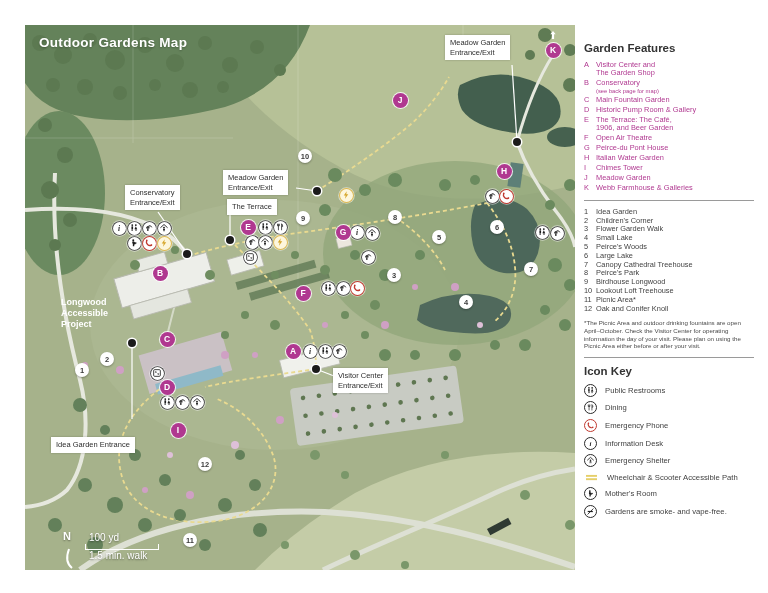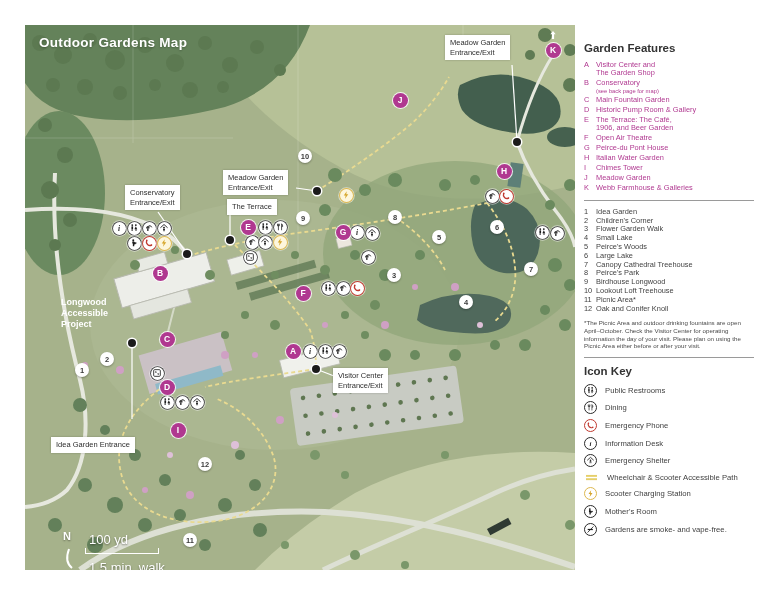--- a/index.html
+++ b/index.html
@@ -12,23 +12,23 @@
   .m-letter{position:absolute;width:15px;height:15px;margin:-7.5px 0 0 -7.5px;border-radius:50%;background:#b03890;color:#fff;font-size:8.5px;font-weight:bold;display:flex;align-items:center;justify-content:center;box-shadow:0 0 0 1px rgba(255,255,255,.85);}
   .m-number{position:absolute;width:14px;height:14px;margin:-7px 0 0 -7px;border-radius:50%;background:#fff;color:#3c3c3c;font-size:7.5px;font-weight:bold;display:flex;align-items:center;justify-content:center;box-shadow:0 1px 2px rgba(0,0,0,.3);}
   .m-icon{position:absolute;width:13px;height:13px;margin:-6.5px 0 0 -6.5px;border-radius:50%;background:#fff;color:#1c1c1c;display:flex;align-items:center;justify-content:center;box-shadow:0 0 0 .8px #3c3c3c,0 0 0 1.8px rgba(255,255,255,.55);}
   .m-icon svg{width:10px;height:10px;fill:currentColor;display:block;}
   .m-icon.mi-phone{color:#c0392f;box-shadow:0 0 0 .9px #c0392f,0 0 0 1.8px rgba(255,255,255,.55);}
   .m-icon.mi-scooter{background:#fdf6dd;color:#d6a62c;box-shadow:0 0 0 .9px #ddb84f,0 0 0 1.8px rgba(255,255,255,.55);}
   .m-icon.mi-arrow{background:transparent;box-shadow:none;color:#fff;}
   .m-dot{position:absolute;width:8px;height:8px;margin:-4px 0 0 -4px;border-radius:50%;background:#1b1b1b;box-shadow:0 0 0 1.5px #fff;}
   .north{position:absolute;left:38px;top:505px;color:#fff;font-size:11px;font-weight:bold;text-shadow:0 1px 2px rgba(0,0,0,.4);}
   .scale{position:absolute;left:60px;top:507px;color:#fff;text-shadow:0 1px 2px rgba(0,0,0,.45);}
-  .scale-dist{font-size:13px;margin:0 0 1px 4px;}
+  .scale-dist{font-size:10px;margin:0 0 1px 4px;}
   .scale-line{width:72px;height:5px;border:1px solid #fff;border-top:none;}
-  .scale-time{font-size:13px;margin:6px 0 0 4px;}
+  .scale-time{font-size:10px;margin:0 0 0 4px;}
   
   .sidebar{position:absolute;left:580px;top:0;width:188px;height:593px;box-sizing:border-box;padding:42px 14px 0 4px;background:#fff;}
   .sb-h{font-size:11.5px;font-weight:bold;color:#333;margin:0 0 7px 0;}
   ul.plain{list-style:none;margin:0;padding:0;}
   .features li{display:flex;color:#b03890;font-size:7.4px;line-height:8.4px;margin-bottom:1.6px;}
   .f-key{width:12px;flex:0 0 auto;}
   .f-label{white-space:pre-line;}
   .f-note{display:block;font-size:5.8px;line-height:6.6px;}
   .f-note:empty{display:none;}
   hr.div{border:none;border-top:1px solid #9a9a9a;margin:7px 0;}
@@ -718,28 +718,20 @@
           <span class="key-label">Emergency Shelter</span>
         </div>
         <div class="key-row mi-path tone-path">
           <span class="kc">
             <svg viewBox="0 0 12 12">
               <use href="#i-path"></use>
             </svg>
           </span>
           <span class="key-label">Wheelchair &amp; Scooter Accessible Path</span>
         </div>
-        <div class="key-row mi-scooter tone-yellow">
-          <span class="kc">
-            <svg viewBox="0 0 12 12">
-              <use href="#i-scooter"></use>
-            </svg>
-          </span>
-          <span class="key-label">Scooter Charging Station</span>
-        </div>
         <div class="key-row mi-mothers">
           <span class="kc">
             <svg viewBox="0 0 12 12">
               <use href="#i-mothers"></use>
             </svg>
           </span>
           <span class="key-label">Mother's Room</span>
         </div>
         <div class="key-row mi-smokefree">
           <span class="kc">

